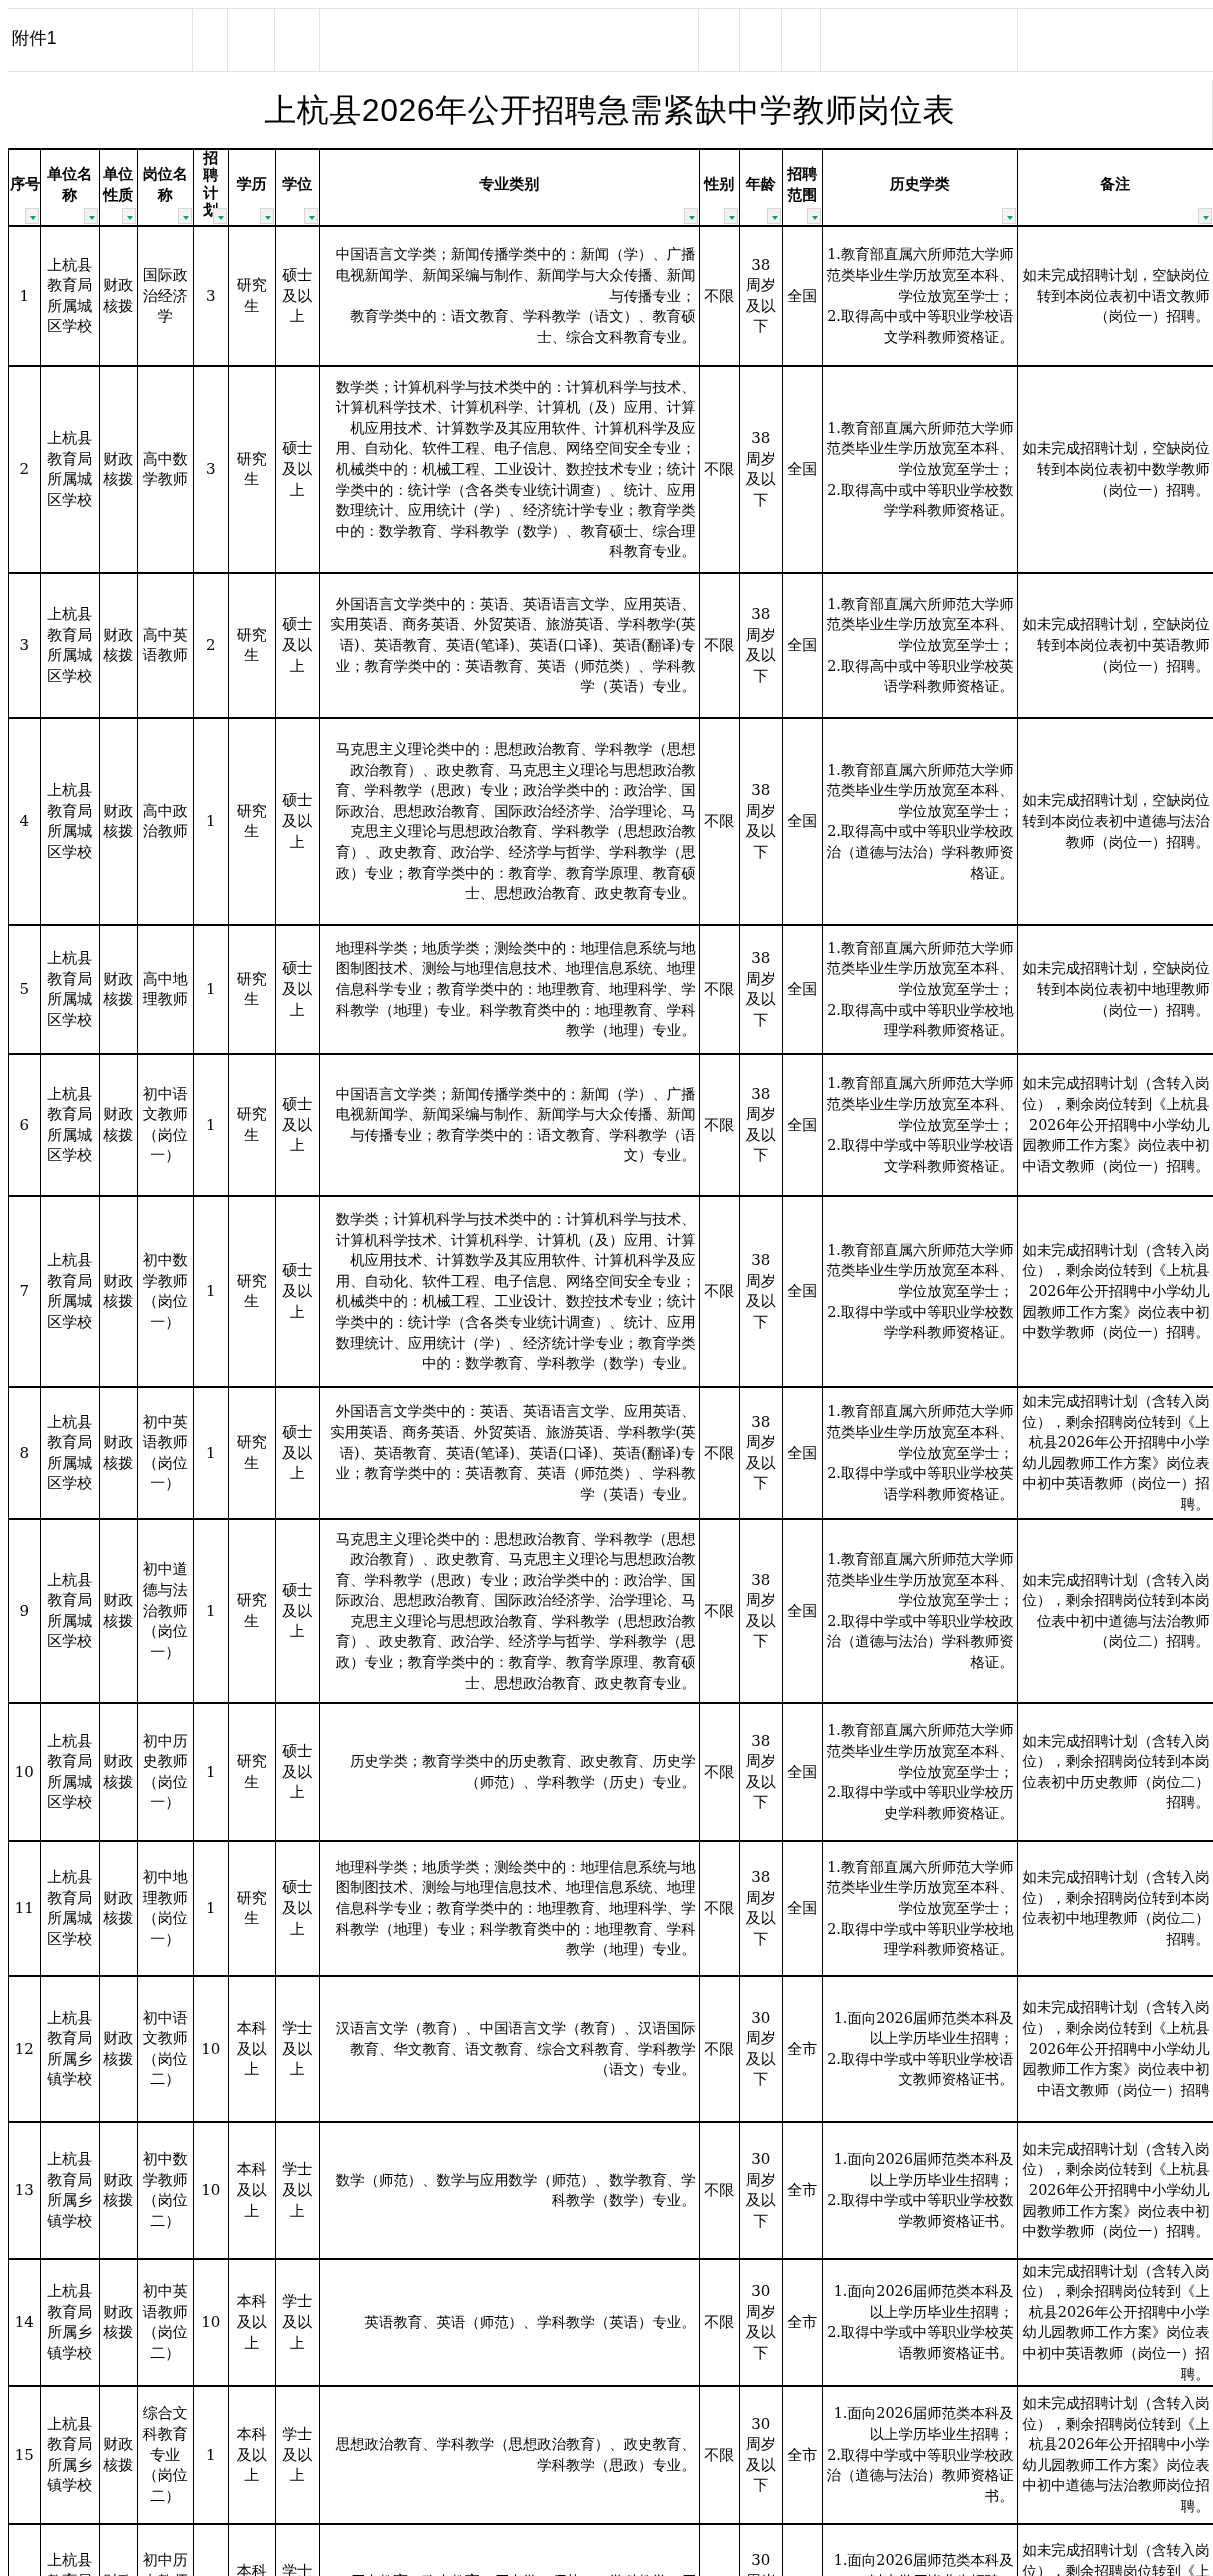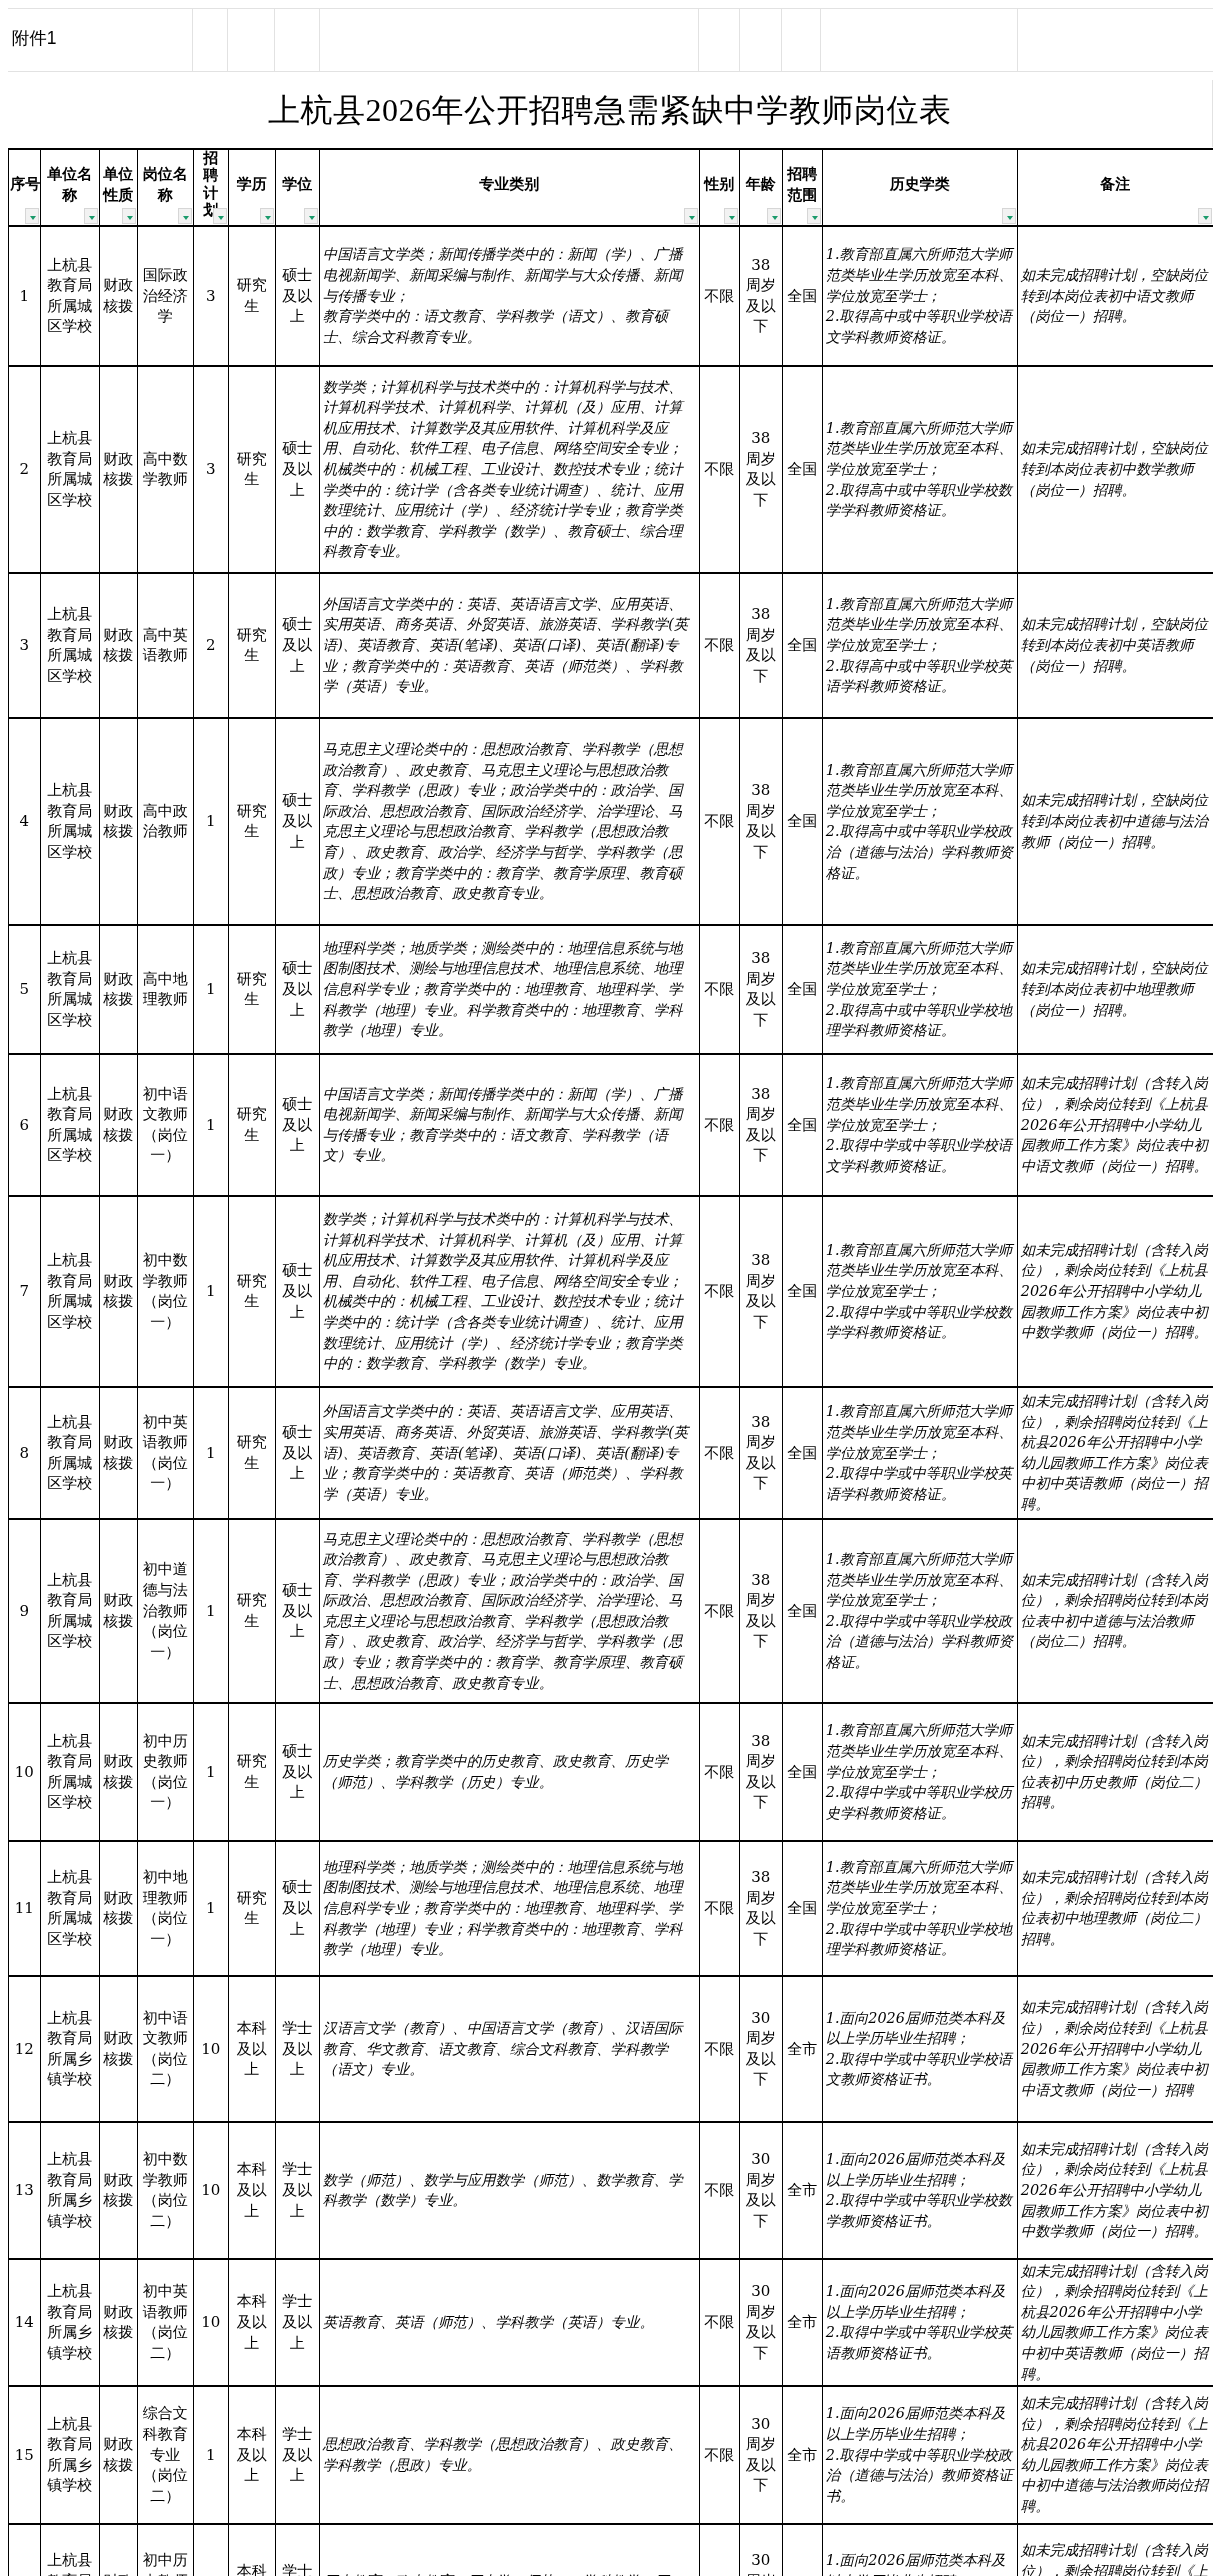--- a/index.html
+++ b/index.html
@@ -7,29 +7,29 @@
          font-family: "DejaVu Serif", "Liberation Serif", serif; color: #000; }
   .sheet { position: absolute; left: 7.7px; top: 7.7px; width: 1205px; }
   .attach-row { position: absolute; left: 0; top: 0; width: 1205px; height: 64px;
                 border-top: 1px solid #e2e2e2; border-bottom: 1px solid #e2e2e2; box-sizing: border-box; }
   .attach-row .gridline { position: absolute; top: 0; bottom: 0; width: 0.5px; background: #e2e2e2; }
   .attach-label { position: absolute; left: 4.1px; top: 17.5px; font-family: "Liberation Sans", sans-serif;
                   font-size: 17.5px; }
   .title-row { position: absolute; left: 0; top: 72px; width: 1205px; height: 67px;
                border-right: 0.5px solid #e2e2e2; box-sizing: border-box; }
   .title { position: absolute; left: 0; right: 0; top: 9.3px; text-align: center;
-           font-size: 32px; letter-spacing: 0.5px; font-family: Liberation Serif, serif; }
+           font-size: 32px; letter-spacing: 0.5px; font-family: Liberation Sans, sans-serif; }
   table.grid { position: absolute; left: 0; top: 140px; border-collapse: collapse; table-layout: fixed;
                width: 1205px; }
   table.grid td, table.grid th { border: 0.8px solid #000; padding: 0; vertical-align: middle;
         text-align: center; font-weight: normal; font-size: 15px; line-height: 20.6px; position: relative; }
   table.grid tr.row-sep td { border-top: 2.1px solid #000; }
   table.grid thead th { border-top: 2.1px solid #000; border-bottom: 2.1px solid #000; height: 56px;
         font-size: 15px; line-height: 19.6px; font-weight: bold; }
-  table.grid td.wrap { text-align: left; padding: 0 3.1px; font-size: 14.4px; line-height: 20.6px; font-style: italic; }
+  table.grid td.wrap { text-align: right; padding: 0 3.1px; font-size: 14.4px; line-height: 20.6px; }
   .vtext { display: inline-block; width: 2.2em; word-break: break-all; line-height: 20.6px; }
   .v3 { display: inline-block; width: 3.2em; word-break: break-all; line-height: 20.6px; }
   .filter-btn { position: absolute; right: 1px; bottom: 1px; width: 13.4px; height: 15.5px;
         background: #f2f2f2; border: 0.5px solid #d6d6d6; box-sizing: border-box; cursor: pointer; }
   .filter-btn::after { content: ""; position: absolute; left: 3.6px; top: 6.2px; width: 0; height: 0;
         border-left: 3.1px solid transparent; border-right: 3.1px solid transparent; border-top: 4.1px solid #1a9a6b; }
   .hdr-label { display: inline-block; padding-bottom: 5.2px; }
 </style>
 </head>
 <body>

